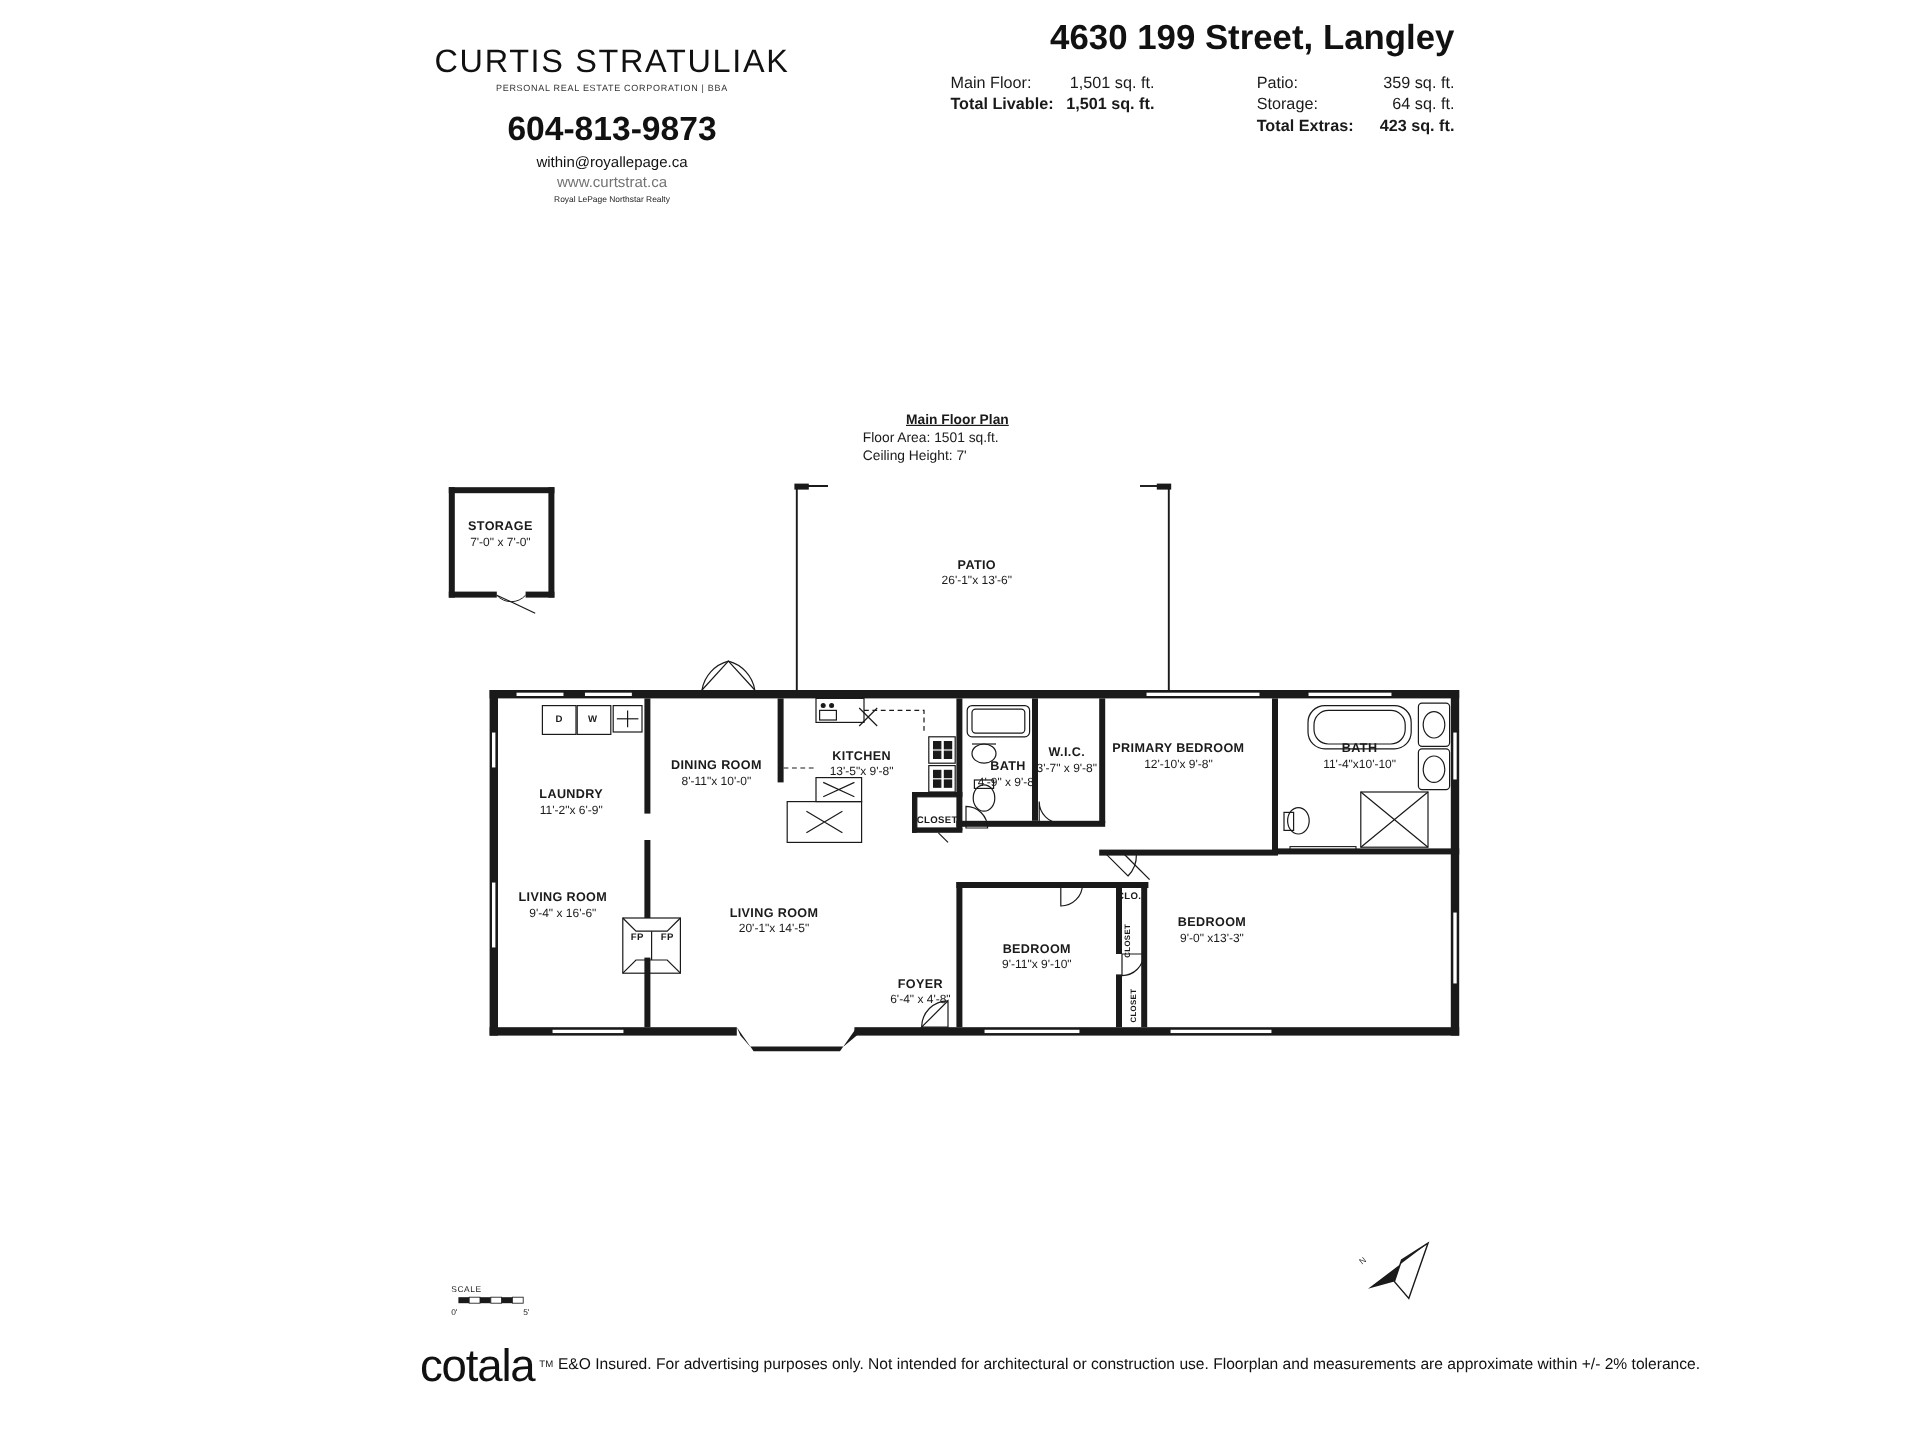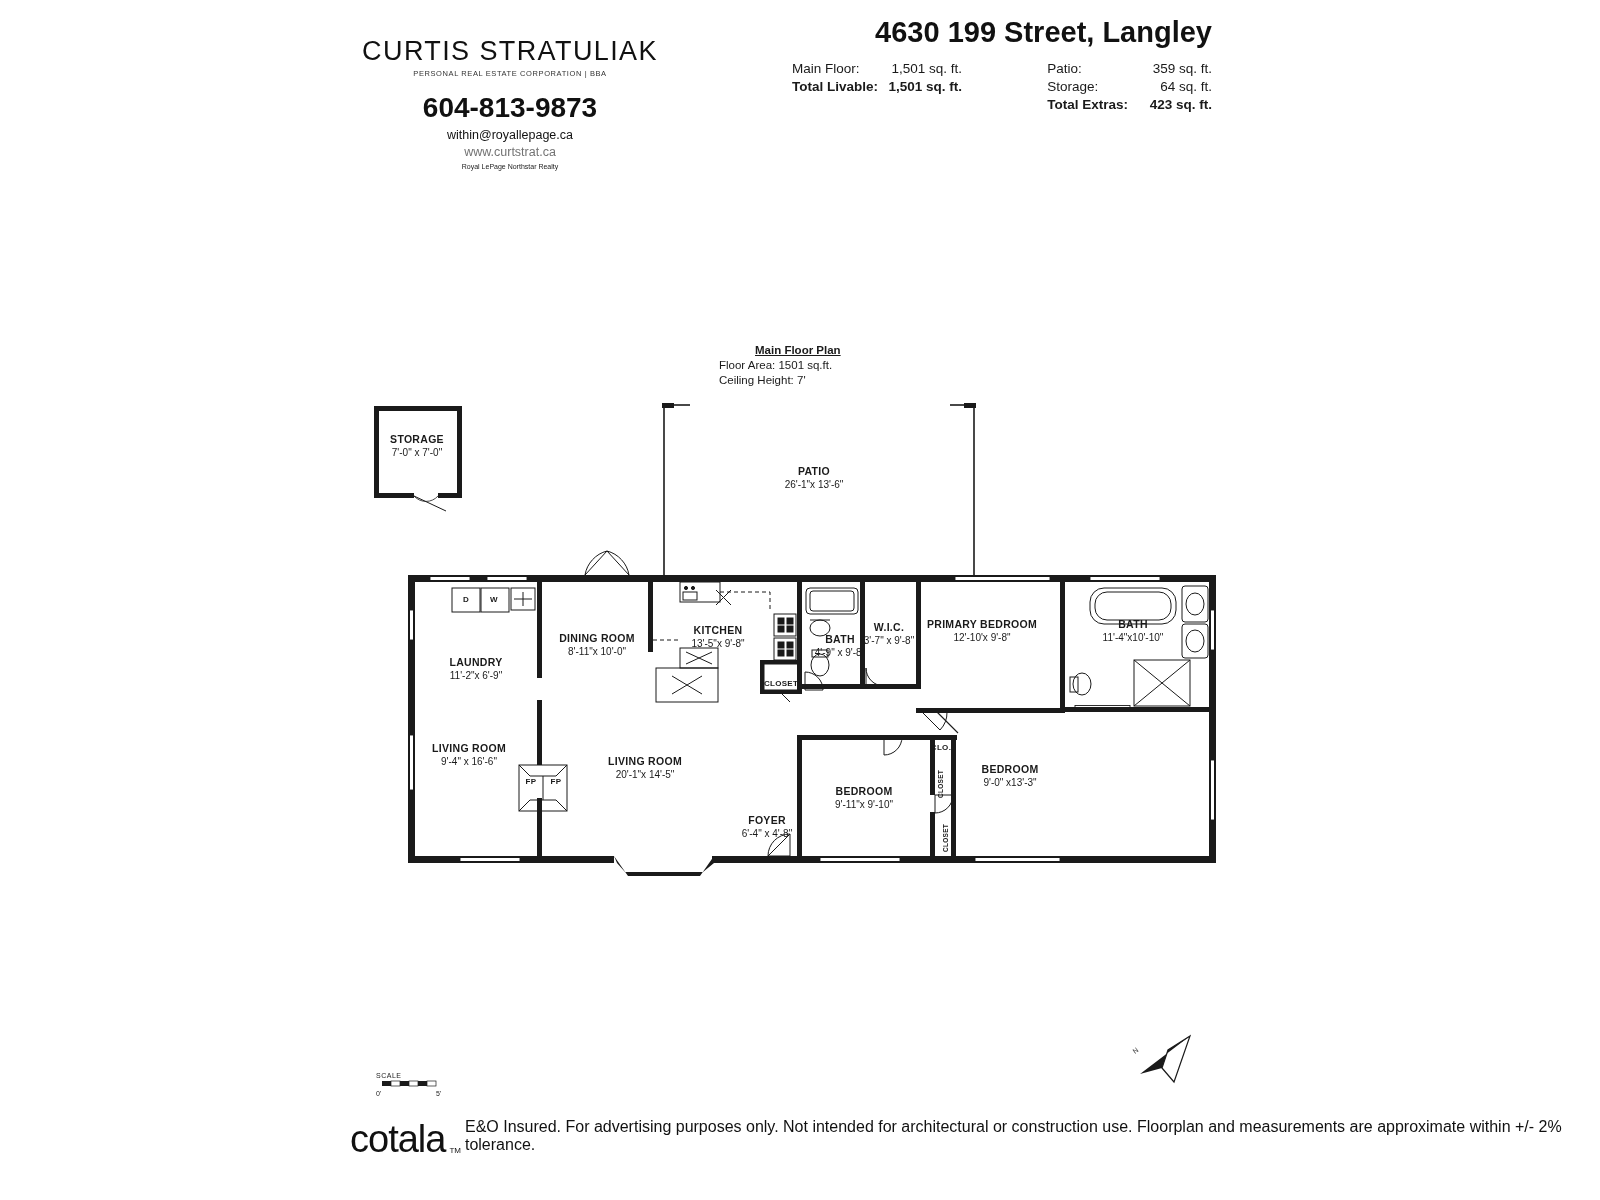--- a/index.html
+++ b/index.html
@@ -108,24 +108,24 @@
   
   #scale-block { left: 376px; top: 1072px; font-size: 7px; }
   #scale-block .cap { letter-spacing: 0.5px; }
   #scale-ticks { position: relative; width: 70px; font-size: 7px; height: 9px; }
   #scale-ticks span { position: absolute; top: 0; }
 
   
   #compass { left: 1128px; top: 1030px; width: 70px; height: 62px; }
 
   
-  #footer { left: 350px; top: 1118px; display: flex; align-items: flex-end; gap: 4px; }
+  #footer { left: 350px; top: 1118px; display: flex; align-items: center; gap: 4px; }
   #cotala { font-size: 38px; letter-spacing: -1px; color: #111; font-family: "Liberation Sans", sans-serif; }
   #cotala-tm { font-size: 8px; color: #111; margin-bottom: 6px; }
-  #disclaimer { font-size: 16px; color: #111; margin-bottom: 7px; }
+  #disclaimer { font-size: 13px; color: #111; margin-bottom: 7px; }
 </style>
 </head>
 <body>
 
 <div class="abs" id="brand-block">
   <div id="brand-name">CURTIS STRATULIAK</div>
   <div id="brand-sub">PERSONAL REAL ESTATE CORPORATION | BBA</div>
   <div id="brand-phone">604-813-9873</div>
   <div id="brand-email">within@royallepage.ca</div>
   <div id="brand-web">www.curtstrat.ca</div>

